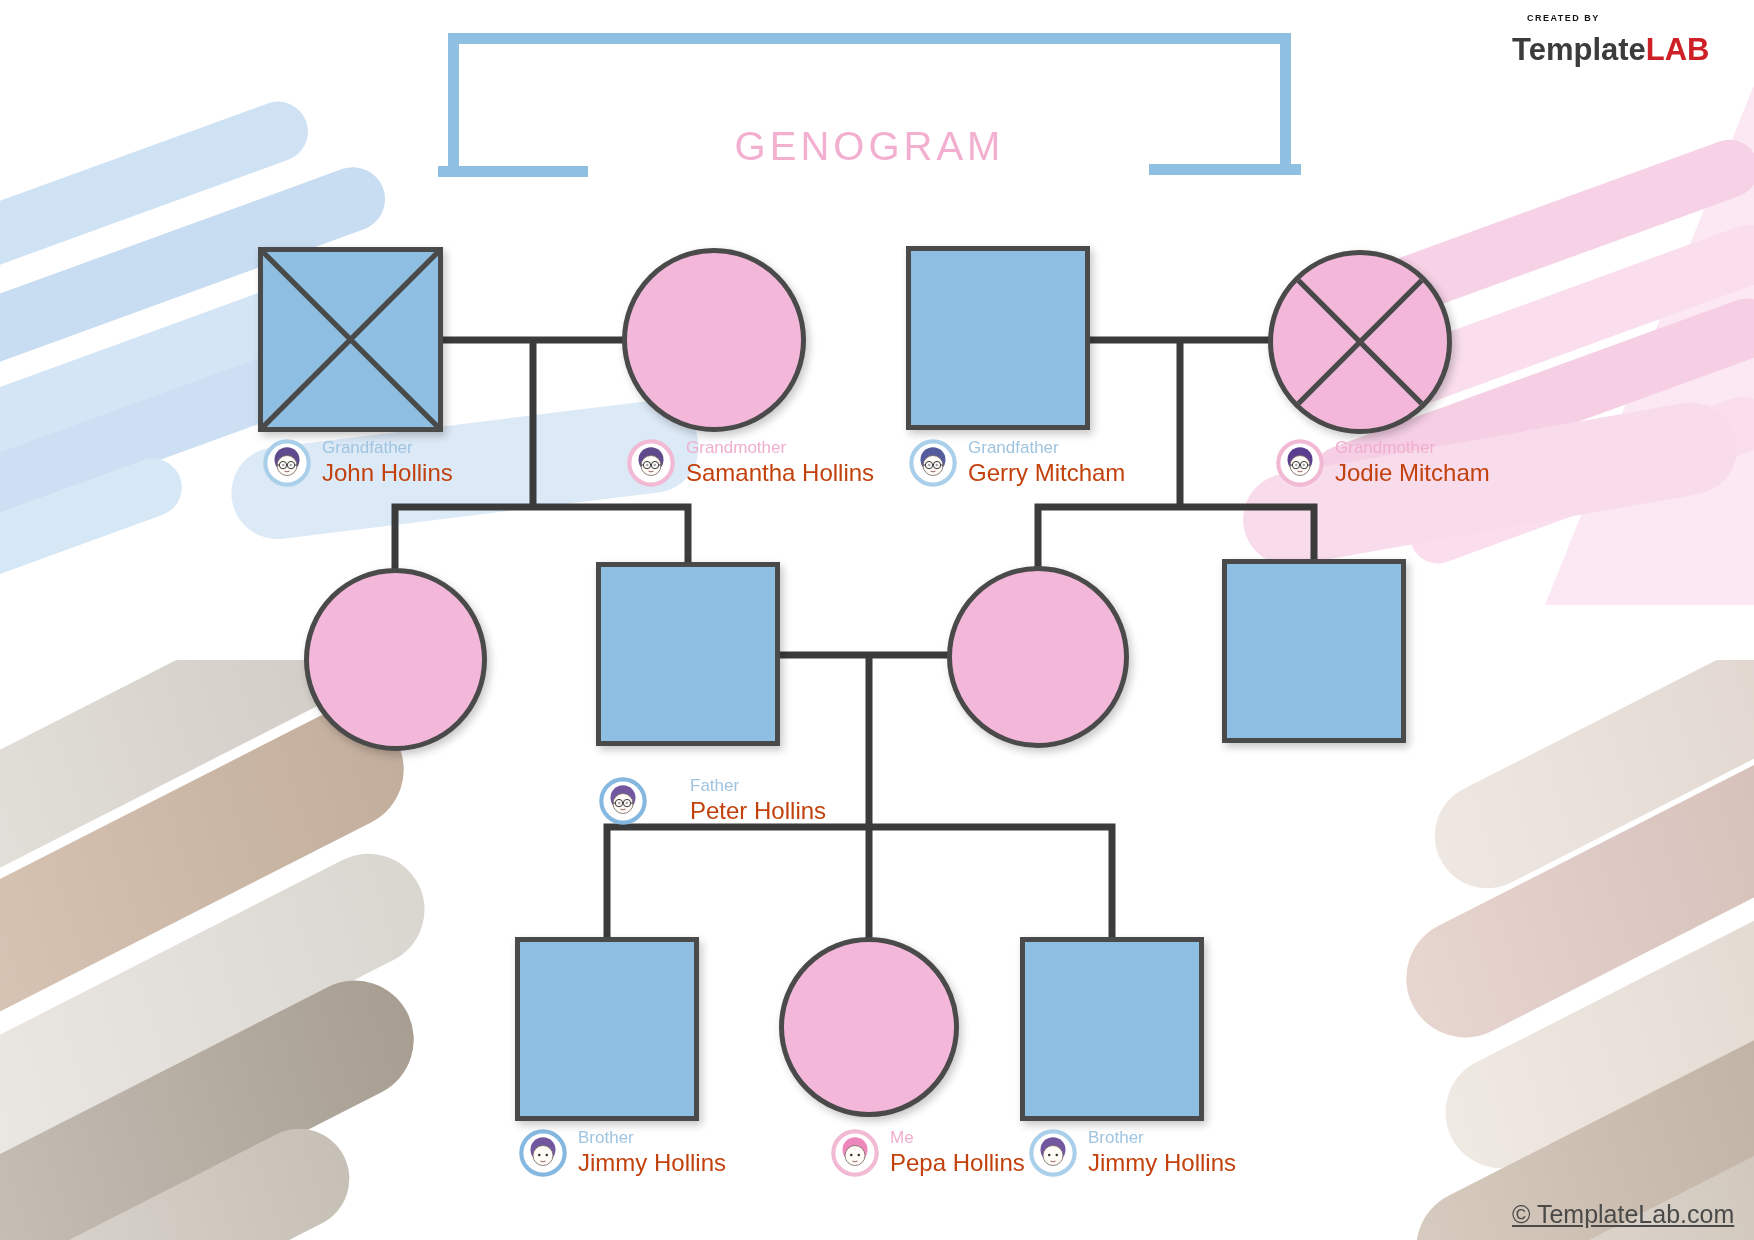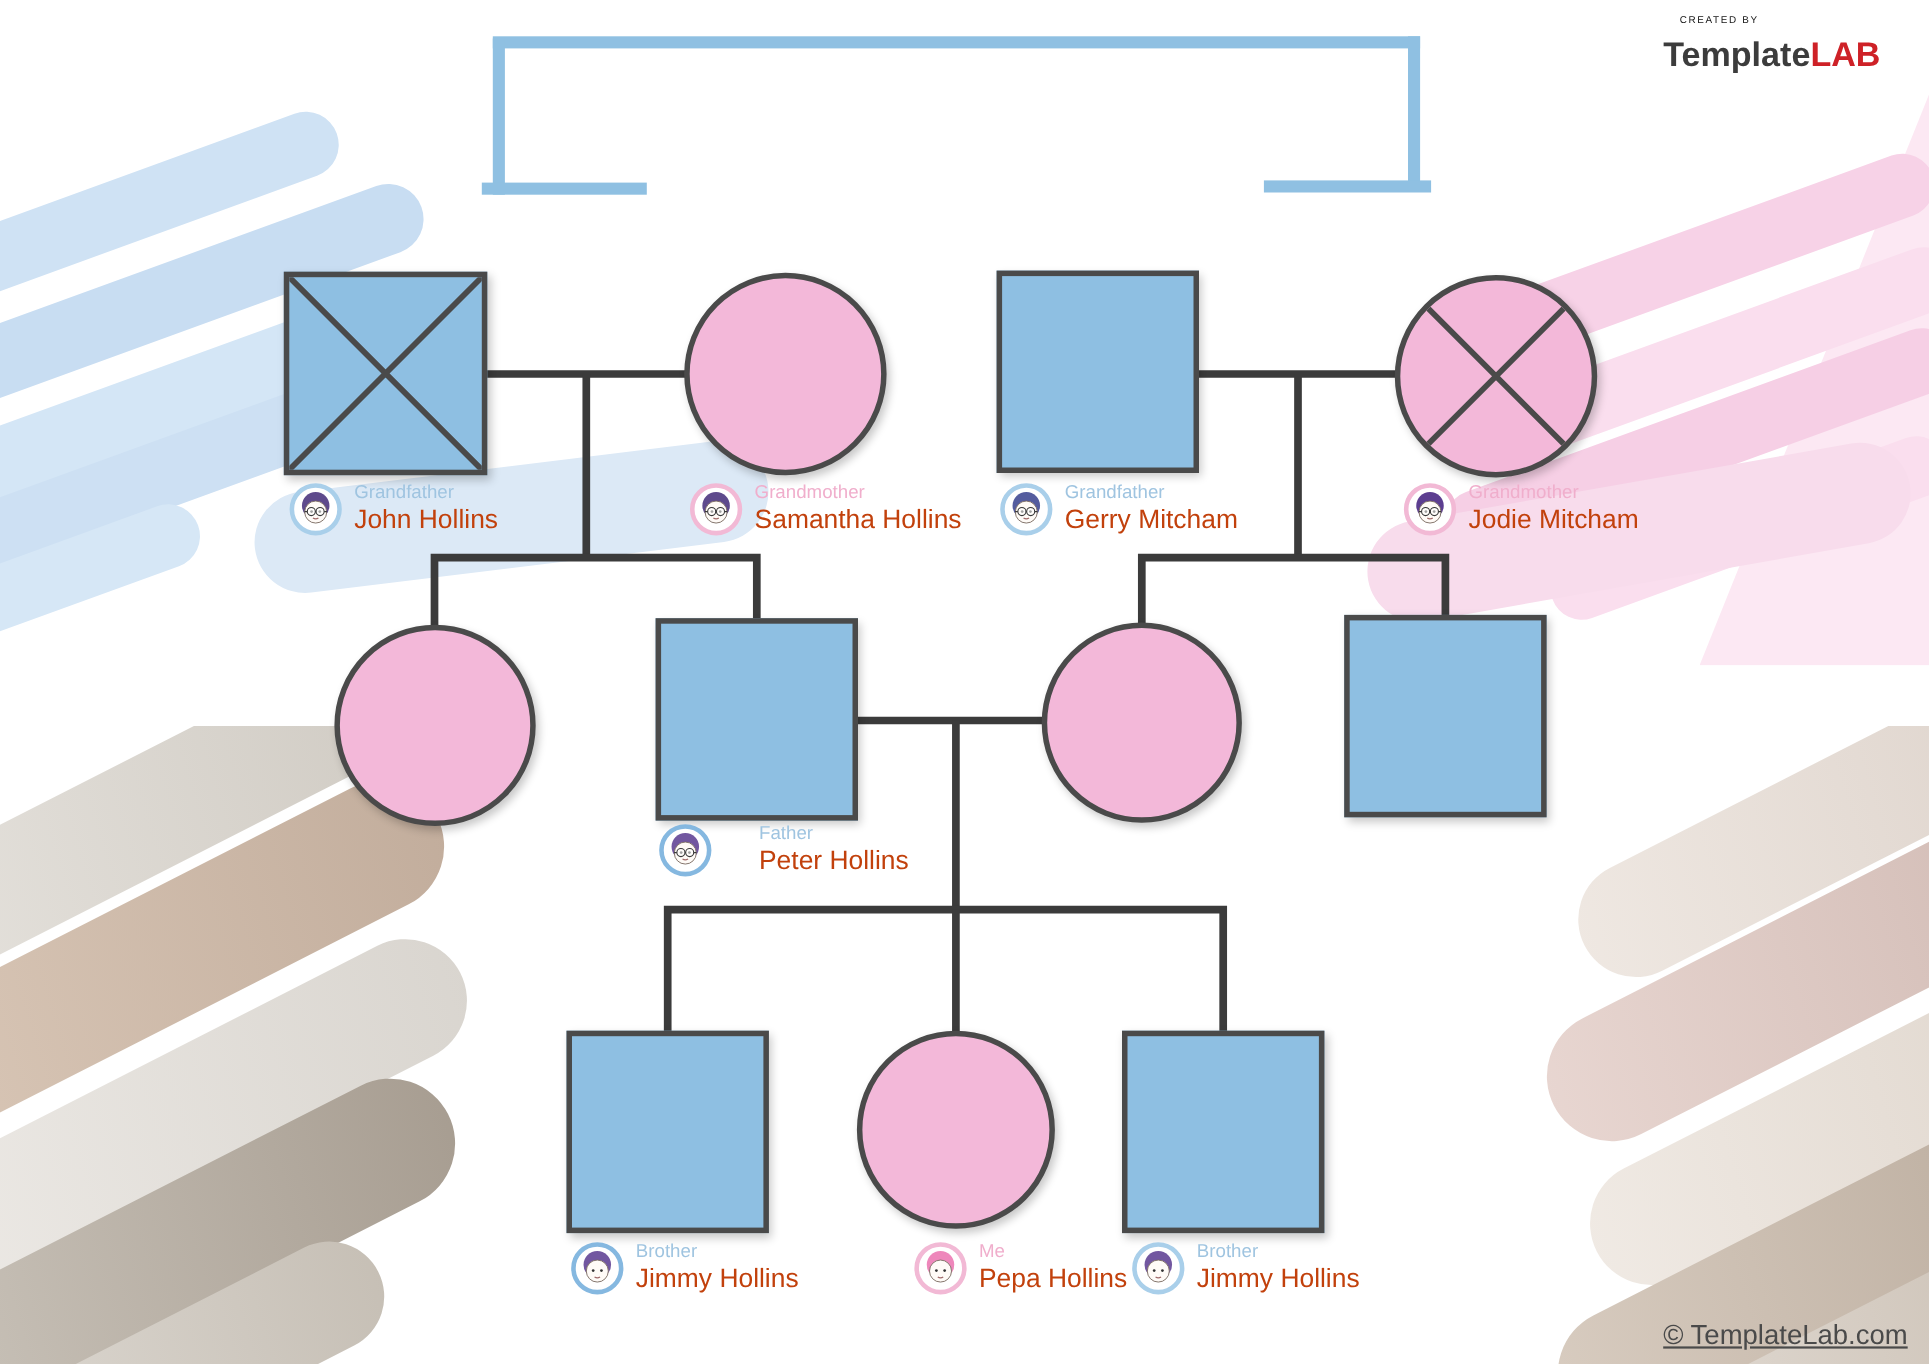--- a/index.html
+++ b/index.html
@@ -27,21 +27,21 @@
     position:absolute; left:0; top:18px; width:100%; text-align:center;
     font-size:63px; letter-spacing:2px; color:#3F3F3F; font-weight:400; z-index:3;
   }
   .title-sub {
     position:absolute; left:0; top:91px; width:100%; text-align:center;
     font-size:40px; letter-spacing:4px; color:#F2AFCF; font-weight:400; z-index:3;
   }
 
   
   .logo { position:absolute; left:1512px; top:14px; z-index:3; line-height:1; }
-  .created-by { font-size:9px; font-weight:normal; letter-spacing:1.5px; color:#151515; margin-left:2px;padding-left:13px; }
+  .created-by { font-size:9px; font-weight:bold; letter-spacing:1.5px; color:#151515; margin-left:2px;padding-left:13px; }
   .brand { font-size:31px; font-weight:bold; color:#3C3C3C; margin-top:11px; }
   .brand .lab { color:#CE2127; }
 
   
   .lines { position:absolute; left:0; top:0; z-index:1; }
   .lines path { stroke:#3B3B3B; stroke-width:7; fill:none; }
 
   
   .shape {
     position:absolute; box-sizing:border-box; z-index:2;
@@ -108,20 +108,21 @@
     <div class="pstrip" style="left:100px;top:420px;width:600px;height:118px;transform:rotate(-27deg);background:linear-gradient(100deg,#D8CCC0,#B5A697);"></div>
     <div class="pstrip" style="left:140px;top:545px;width:480px;height:100px;transform:rotate(-27deg);background:linear-gradient(100deg,#E5DFD8,#CABFB3);"></div>
   </div>
 
   <div class="title-frame">
     <div class="seg tf-top"></div>
     <div class="seg tf-left"></div>
     <div class="seg tf-right"></div>
     <div class="seg tf-bl"></div>
     <div class="seg tf-br"></div>
+    <div class="title-sub">GENOGRAM</div>
   </div>
 
   <div class="logo">
     <div class="created-by">CREATED BY</div>
     <div class="brand"><span>Template</span><span class="lab">LAB</span></div>
   </div>
 
   <svg class="lines" width="1754" height="1240" viewBox="0 0 1754 1240">
 
     <path d="M440,340 H628"></path>
@@ -232,21 +233,21 @@
           <path d="M29.6,32.5 h0.8 M20.8,32.5 h-3 M39.2,32.5 h3"></path>
         </g>
     </svg>
     <div class="ctext">
       <div class="role f">Grandmother</div>
       <div class="name">Jodie Mitcham</div>
     </div>
   </div>
 
 
-  <div class="card" style="left:598px;top:748px;gap:42px;">
+  <div class="card" style="left:598px;top:776px;gap:42px;">
     <svg class="avatar" width="50" height="50" viewBox="0 0 60 60">
       <circle class="ring" cx="30" cy="30" r="26" stroke="#85B8E0"></circle>
       <circle class="hair" cx="30" cy="26" r="15" fill="#7257A0"></circle>
       <circle class="face" cx="30" cy="33" r="12"></circle>
       <circle class="eye" cx="25.5" cy="32.5" r="1.5"></circle>
         <circle class="eye" cx="34.5" cy="32.5" r="1.5"></circle>
       <path class="mouth" d="M27,39.5 Q30,41.5 33,39.5"></path>
       <g class="glasses">
           <circle cx="25.2" cy="32.5" r="4.4"></circle>
           <circle cx="34.8" cy="32.5" r="4.4"></circle>

